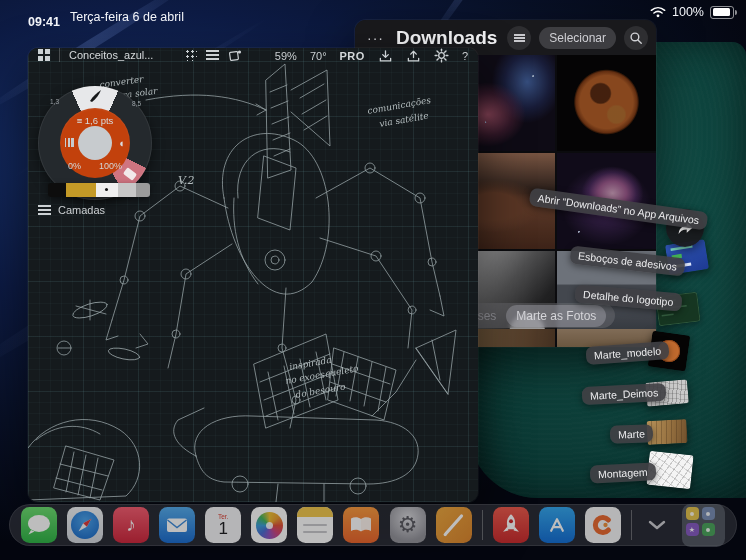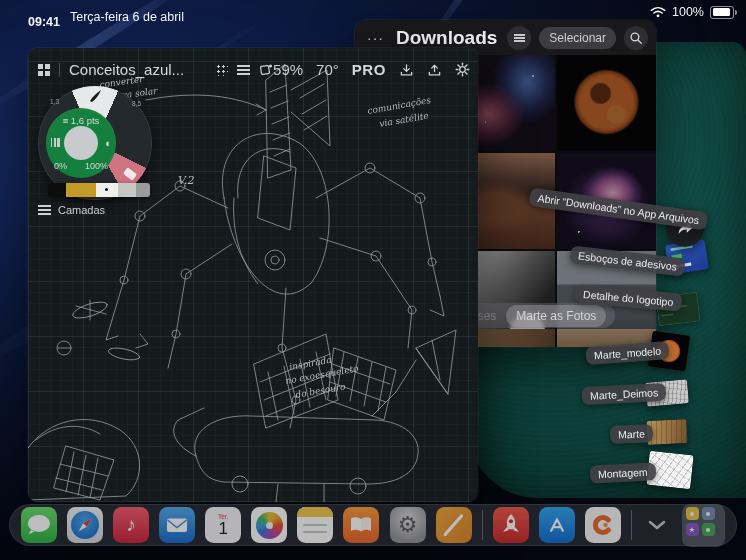--- a/index.html
+++ b/index.html
@@ -85,21 +85,21 @@
     border-radius:10px;overflow:hidden;background:#161b1e;
     box-shadow:0 22px 50px rgba(0,0,0,.6),0 0 0 1px rgba(255,255,255,.05);}
   .canvas-grid{position:absolute;inset:0;
     background:
       repeating-linear-gradient(0deg, rgba(110,165,170,.10) 0 1px, transparent 1px 55px),
       repeating-linear-gradient(90deg, rgba(110,165,170,.10) 0 1px, transparent 1px 55px),
       repeating-linear-gradient(0deg, rgba(110,165,170,.045) 0 1px, transparent 1px 11px),
       repeating-linear-gradient(90deg, rgba(110,165,170,.045) 0 1px, transparent 1px 11px),
       #151a1d;}
   .sketch{position:absolute;inset:0;z-index:1;}
-  .c-toolbar{position:absolute;left:0;top:0;right:0;height:30px;z-index:4;display:flex;align-items:flex-end;padding:0 10px;color:#c9ced1;font-size:15px;}
+  .c-toolbar{position:absolute;left:0;top:0;right:0;height:30px;z-index:4;display:flex;align-items:flex-start;padding:0 10px;color:#c9ced1;font-size:11px;}
   .c-left{display:flex;align-items:center;gap:9px;}
   .c-right{margin-left:auto;display:flex;align-items:center;gap:13px;}
   .tb-sep{width:1px;height:14px;background:rgba(255,255,255,.22);}
   .icon-squares{width:12px;height:12px;
     background:conic-gradient(#ccd1d4 0 90deg,transparent 0 360deg) 0 0/7px 7px,
                conic-gradient(transparent 0 90deg,#ccd1d4 0 180deg,transparent 0) 0 0/12px 12px;
     background:linear-gradient(#ccd1d4,#ccd1d4) 0 0/5px 5px no-repeat,
                linear-gradient(#ccd1d4,#ccd1d4) 7px 0/5px 5px no-repeat,
                linear-gradient(#ccd1d4,#ccd1d4) 0 7px/5px 5px no-repeat,
                linear-gradient(#ccd1d4,#ccd1d4) 7px 7px/5px 5px no-repeat;}
@@ -108,21 +108,21 @@
   .icon-lines{width:13px;height:10px;
     background:linear-gradient(#ccd1d4 0 1.6px,transparent 1.6px 4.2px,#ccd1d4 4.2px 5.8px,transparent 5.8px 8.4px,#ccd1d4 8.4px 10px);}
   .pro{letter-spacing:.5px;font-weight:bold;color:#d3d7d9;}
   .doc-title{color:#d6dadc;}
 
   
   .wheel{position:absolute;left:10px;top:38px;width:114px;height:114px;z-index:5;}
   .wheel-ring{position:absolute;inset:0;border-radius:50%;
     background:conic-gradient(#e7e8ea 0 24deg,#24292d 24deg 116deg,#cf7480 116deg 150deg,#24292d 150deg 336deg,#e7e8ea 336deg 360deg);
     box-shadow:0 4px 12px rgba(0,0,0,.5), inset 0 0 0 1px rgba(255,255,255,.07);}
-  .wheel-inner{position:absolute;left:8px;top:22px;width:70px;height:70px;border-radius:50%;background:#15803d;
+  .wheel-inner{position:absolute;left:22px;top:22px;width:70px;height:70px;border-radius:50%;background:#c2410c;
     box-shadow:inset 0 1px 2px rgba(255,255,255,.08);}
   .wheel-center{position:absolute;left:18px;top:18px;width:34px;height:34px;border-radius:50%;background:#c7cbce;}
   .winfo-top{position:absolute;left:0;right:0;top:7px;text-align:center;color:#d8dbdd;font-size:9.5px;}
   .winfo-bot{position:absolute;left:8px;right:8px;bottom:7px;display:flex;justify-content:space-between;color:#d3d6d8;font-size:9px;}
   .wglyph-right{position:absolute;right:4px;top:29px;color:#dadde0;font-size:11px;}
   .wglyph-left{position:absolute;left:5px;top:30px;width:9px;height:9px;
     background:linear-gradient(90deg,#c7cbce 0 1.4px,transparent 1.4px 3.2px,#c7cbce 3.2px 4.6px,transparent 4.6px 6.4px,#c7cbce 6.4px 8px);}
   .wnum{position:absolute;color:#9aa1a6;font-size:6.5px;}
   .brushglyph{position:absolute;left:50px;top:3px;width:14px;height:13px;}
   .eraserglyph{position:absolute;left:86px;top:84px;width:12px;height:8px;background:#f2e9ea;border-radius:2px;transform:rotate(38deg);}

